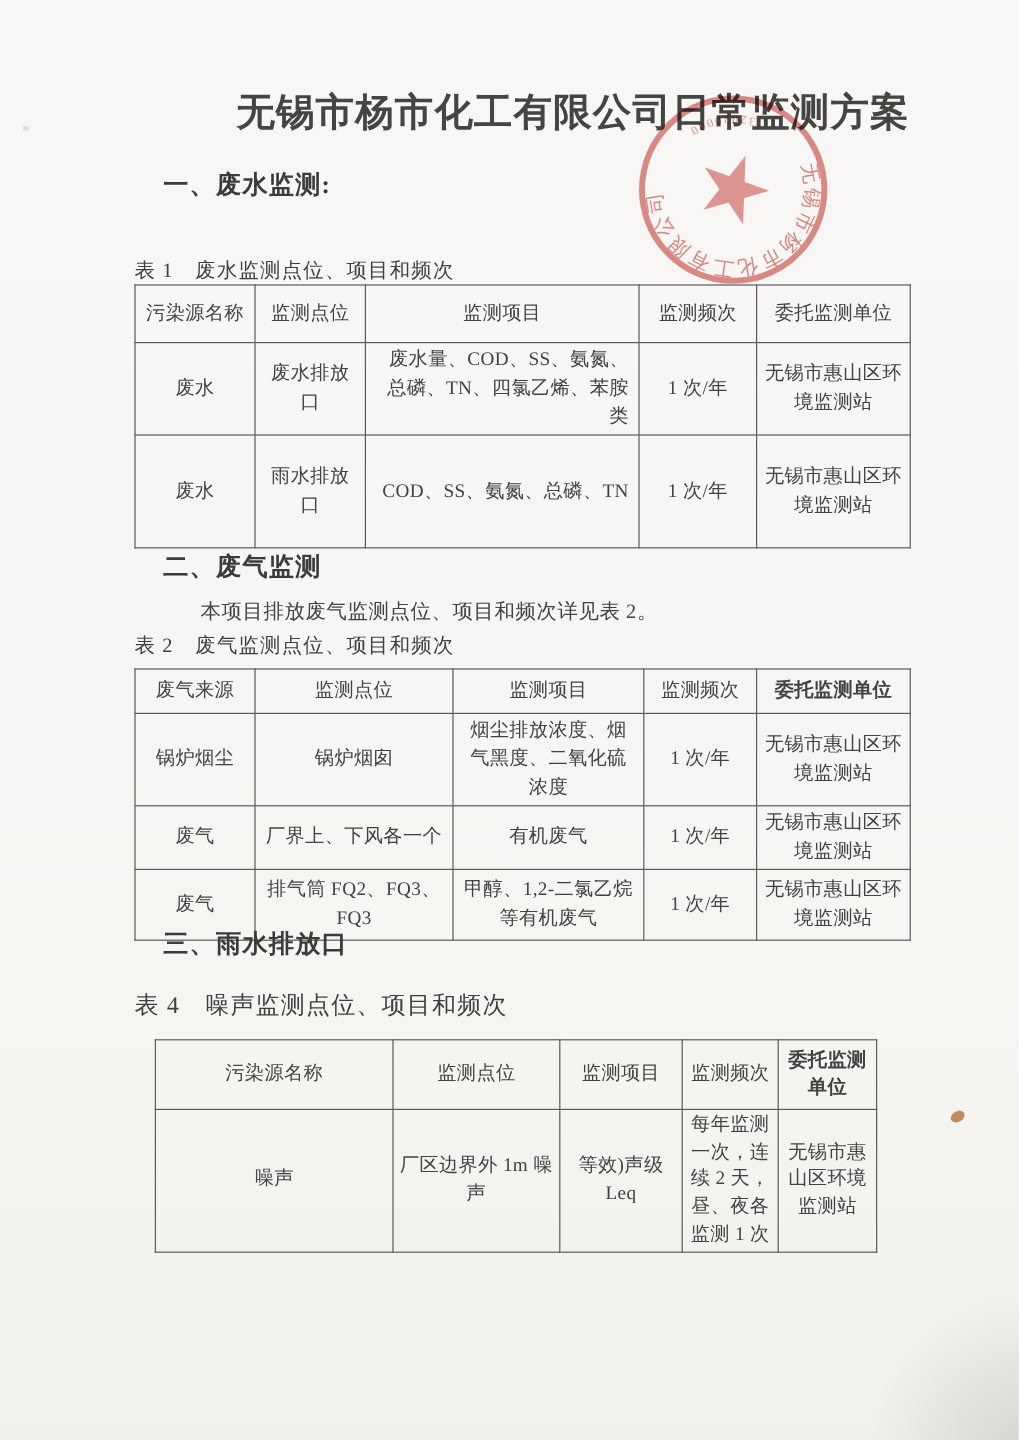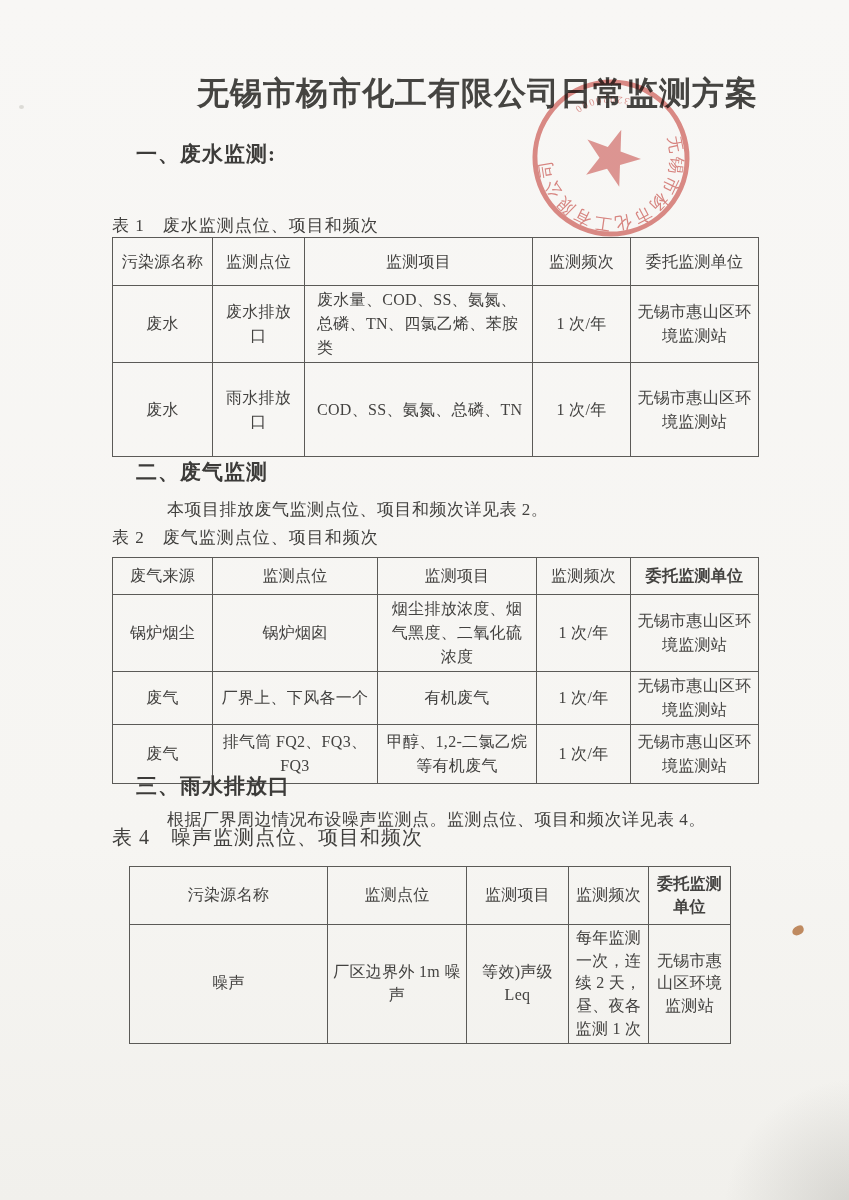--- a/index.html
+++ b/index.html
@@ -46,21 +46,21 @@
   }
   td,th{
     border:1px solid #5b5a57;
     text-align:center;vertical-align:middle;
     font-weight:normal;
     padding:2px 6px;
     line-height:1.5;
     letter-spacing:0.3px;
   }
   th.bold-head{font-weight:bold;}
-  td.left{text-align:left;padding-left:12px;padding-right:8px;}
+  td.left{text-align:right;padding-left:12px;padding-right:8px;}
   #table1{left:112px;top:237px;width:646px;}
   #table2{left:112px;top:557px;width:646px;border-radius:29px;}
   #table4{left:129px;top:866px;width:601px;}
   #table4 td,#table4 th{padding:2px 5px;line-height:1.42;}
   
   .stamp{
     left:526px;top:73px;width:170px;height:170px;
     opacity:0.66;
     mix-blend-mode:multiply;
     pointer-events:none;
@@ -159,21 +159,20 @@
       <td>废气</td>
       <td>排气筒 FQ2、FQ3、FQ3</td>
       <td>甲醇、1,2-二氯乙烷等有机废气</td>
       <td>1 次/年</td>
       <td>无锡市惠山区环境监测站</td>
     </tr>
   </tbody>
     </table>
 
   <div class="abs sec-heading" style="top:772px;">三、雨水排放口</div>
-  <div class="abs sec-intro" style="top:808px;">根据厂界周边情况布设噪声监测点。监测点位、项目和频次详见表 4。</div>
   <div class="abs tbl-caption big" style="top:824px;font-family:Liberation Serif, serif;">表 4　噪声监测点位、项目和频次</div>
 
   <table id="table4" class="abs">
     <colgroup>
         <col style="width:198px">
         <col style="width:139px">
         <col style="width:102px">
         <col style="width:80px">
         <col style="width:82px">
       </colgroup>

